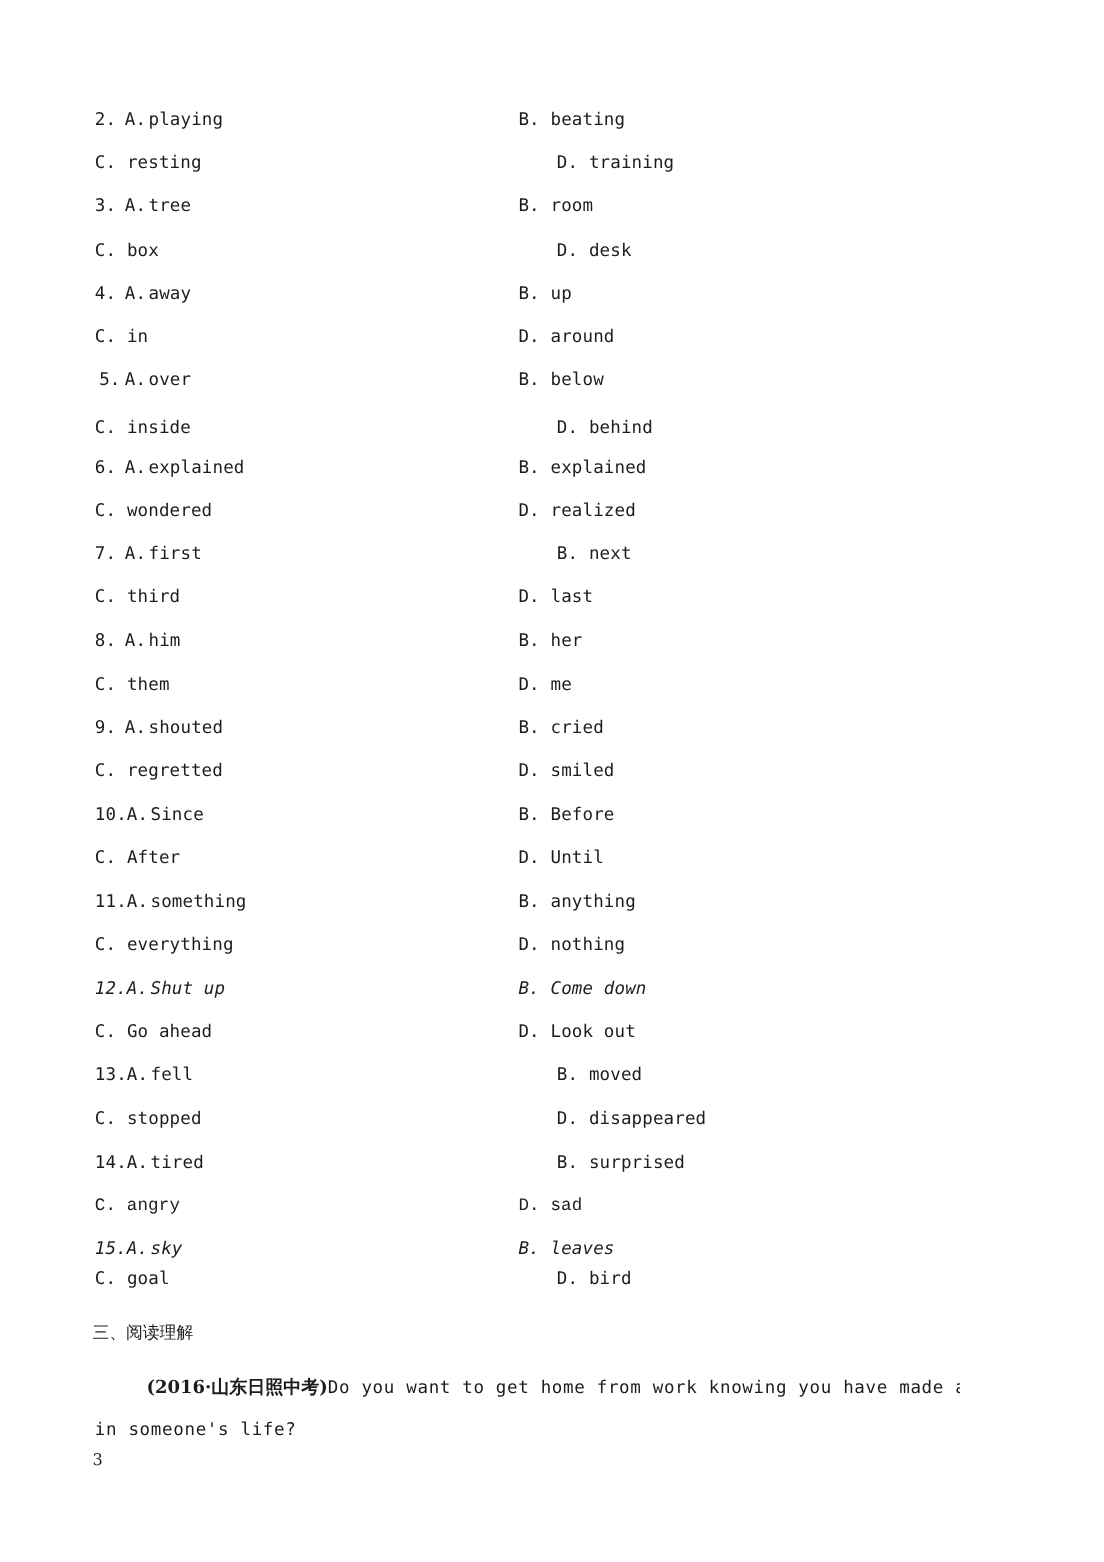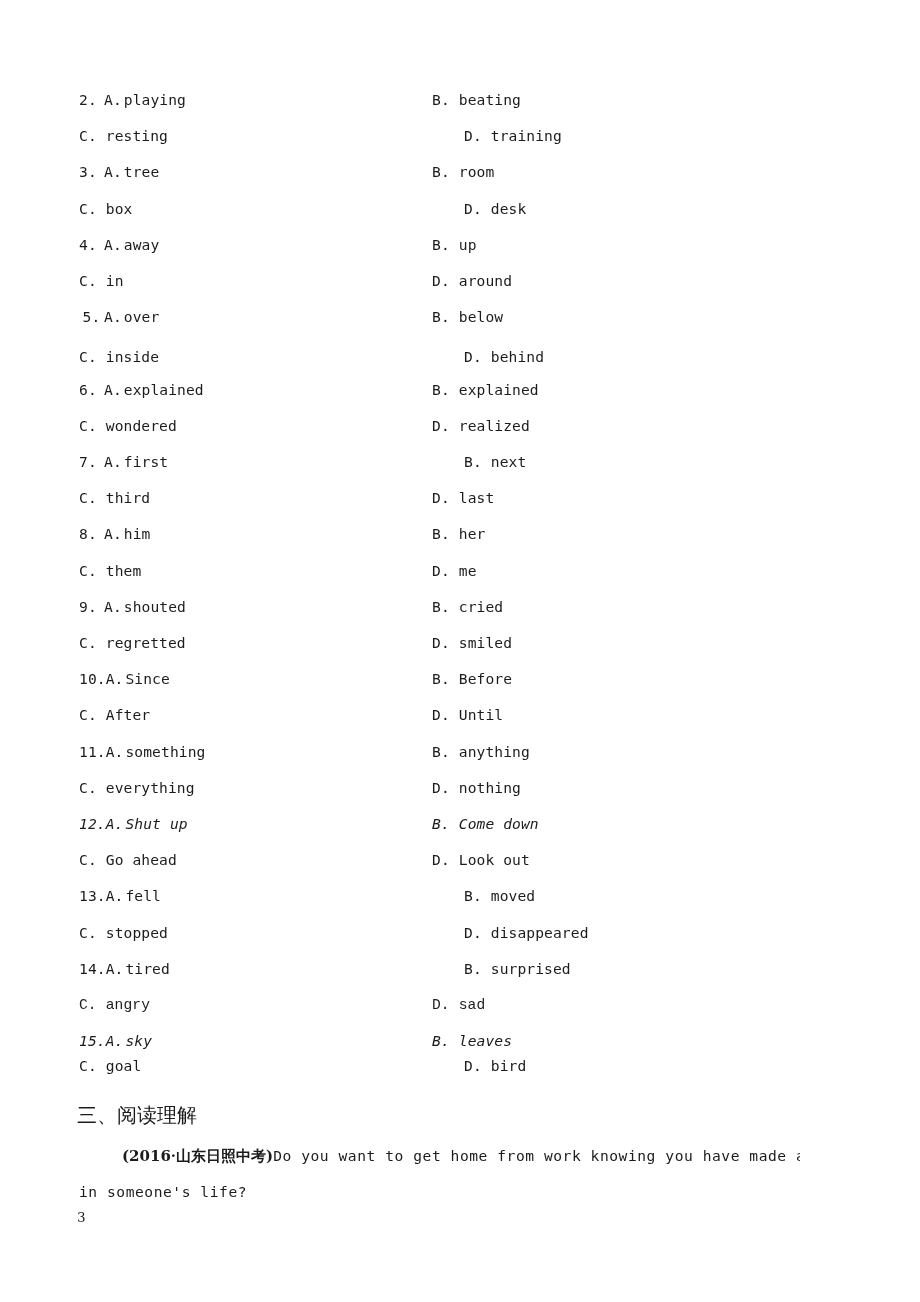--- a/index.html
+++ b/index.html
@@ -63,21 +63,21 @@
   
   .gap-tight { display: inline-block; width: 2px; }
   .gap-wide  { display: inline-block; width: 9px; }
 
   
   #section-heading {
     position: absolute;
     left: 77px;
     top: 1102px;
     font-family: "DejaVu Serif", "Liberation Serif", serif;
-    font-size: 20px;
+    font-size: 14px;
     color: #1c1c1c;
     white-space: nowrap;
   }
 
   
   #passage {
     position: absolute;
     left: 79px;
     top: 1138px;
     width: 805px;

